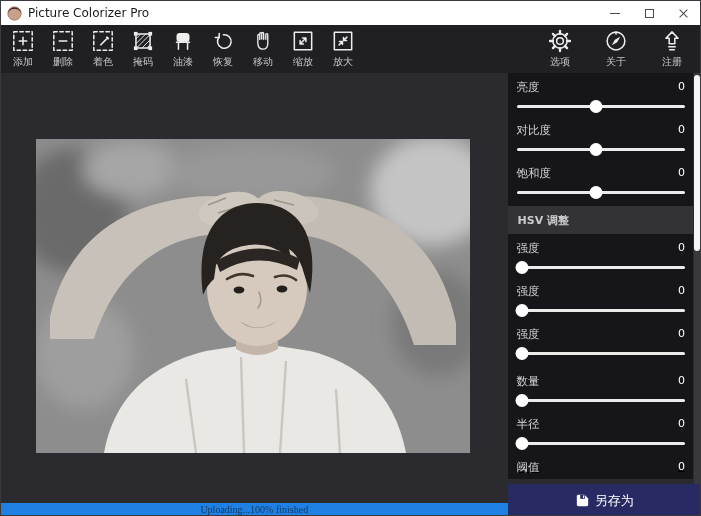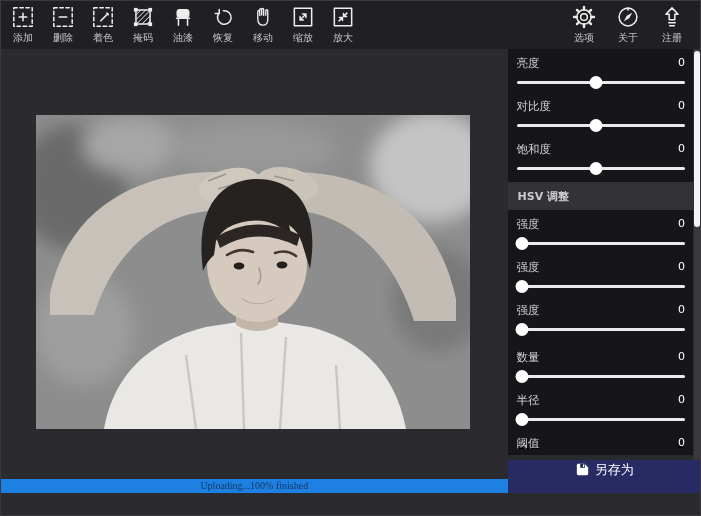--- a/index.html
+++ b/index.html
@@ -19,21 +19,21 @@
   .glyph-max{width:9px;height:9px;border:1px solid #4a4a4a;display:block;}
   .glyph-close{position:relative;width:11px;height:11px;display:block;}
   .glyph-close::before,.glyph-close::after{content:"";position:absolute;left:5px;top:0;width:1px;height:11px;background:#4a4a4a;}
   .glyph-close::before{transform:rotate(45deg);}
   .glyph-close::after{transform:rotate(-45deg);}
   
   .toolbar{height:48px;background:#201f23;display:flex;align-items:stretch;padding:0 0 0 2px;font-family:Liberation Serif, serif;}
   .tool{min-width:40px;padding:2px 2px 1px;display:flex;flex-direction:column;align-items:center;justify-content:flex-start;cursor:default;}
   .tool-icon{height:28px;display:flex;align-items:center;justify-content:center;}
   .tool-label{font-size:10px;color:#c6c6c6;white-space:nowrap;line-height:13px;}
-  .toolbar-right{margin-left:auto;display:flex;gap:4px;margin-right:8px;}
+  .toolbar-right{margin-left:auto;display:flex;gap:16px;margin-right:8px;}
   
   .main{display:flex;height:444px;}
   .canvas-col{width:508px;display:flex;flex-direction:column;background:#2b2a2e;}
   .canvas{position:relative;flex:1;}
   .photo{position:absolute;left:35px;top:66px;width:434px;height:314px;display:block;}
   .statusbar{height:14px;background:var(--status-blue);display:flex;align-items:center;justify-content:center;}
   .statusbar span{font-size:10px;color:#17375e;line-height:14px;font-family:Liberation Serif, serif;}
   
   .panel{width:193px;background:#2b2a2e;display:flex;flex-direction:column;position:relative;}
   .panel-body{height:411px;overflow:hidden;position:relative;padding-right:7px;}
@@ -44,29 +44,50 @@
   .slider-row.no-track{height:22px;text-decoration:underline;}
   .lv{display:flex;justify-content:space-between;height:16px;}
   .slabel{font-size:11.5px;color:#d4d4d4;}
   .svalue{font-size:11px;color:#ffffff;}
   .track-wrap{position:relative;height:20px;}
   .track{position:absolute;left:0;right:0;top:9px;height:3px;background:#ebebeb;border-radius:2px;}
   .handle{position:absolute;top:4px;width:13px;height:13px;border-radius:50%;background:#ffffff;transform:translateX(-50%);}
   .scrollbar{position:absolute;right:0;top:0;width:6px;height:411px;background:#39383d;}
   .scroll-thumb{position:absolute;left:0;top:2px;width:6px;height:176px;background:#f5f5f5;border-radius:3px;}
   .save-btn{height:33px;border:none;background:var(--save-navy);color:#ffffff;
-    display:flex;justify-content:center;gap:4px;cursor:default;
+    display:flex;align-items:center;justify-content:center;gap:4px;cursor:default;
     font-family:inherit;font-size:13px;}
   .save-btn svg{display:block;}
 </style>
 </head>
 <body>
 
 <div class="window" style="--status-blue: #1d80e2; --save-navy: #272a63;">
 
+  <div class="titlebar">
+    <span class="logo">
+        <svg viewBox="0 0 16 16" width="15" height="15">
+          <circle cx="8" cy="8" r="7.2" fill="#c9a189"></circle>
+          <path d="M1 8.2 a7 7 0 0 1 14 0 c-1.5-3.6-3.2-5-7-5 s-5.5 1.4-7 5 Z" fill="#49282a"></path>
+          <circle cx="8" cy="8" r="7.2" fill="none" stroke="#8a5a4a" stroke-width="0.6"></circle>
+        </svg>
+      </span>
+    <span class="title">Picture Colorizer Pro</span>
+    <div class="win-controls">
+      <div class="win-btn">
+          <span class="glyph-min"></span>
+        </div>
+      <div class="win-btn">
+          <span class="glyph-max"></span>
+        </div>
+      <div class="win-btn">
+          <span class="glyph-close"></span>
+        </div>
+    </div>
+  </div>
 
   <div class="toolbar">
     <div style="display:flex">
         <div class="tool">
           <span class="tool-icon">
             <svg viewBox="0 0 24 24" width="26" height="26" fill="none" stroke="#ededed" stroke-width="1.4" stroke-linecap="round" stroke-linejoin="round">
               <rect x="3.5" y="3.5" width="17" height="17" stroke-dasharray="3.2 2.4"></rect>
               <path d="M12 8.5v7M8.5 12h7"></path>
             </svg>
           </span>

